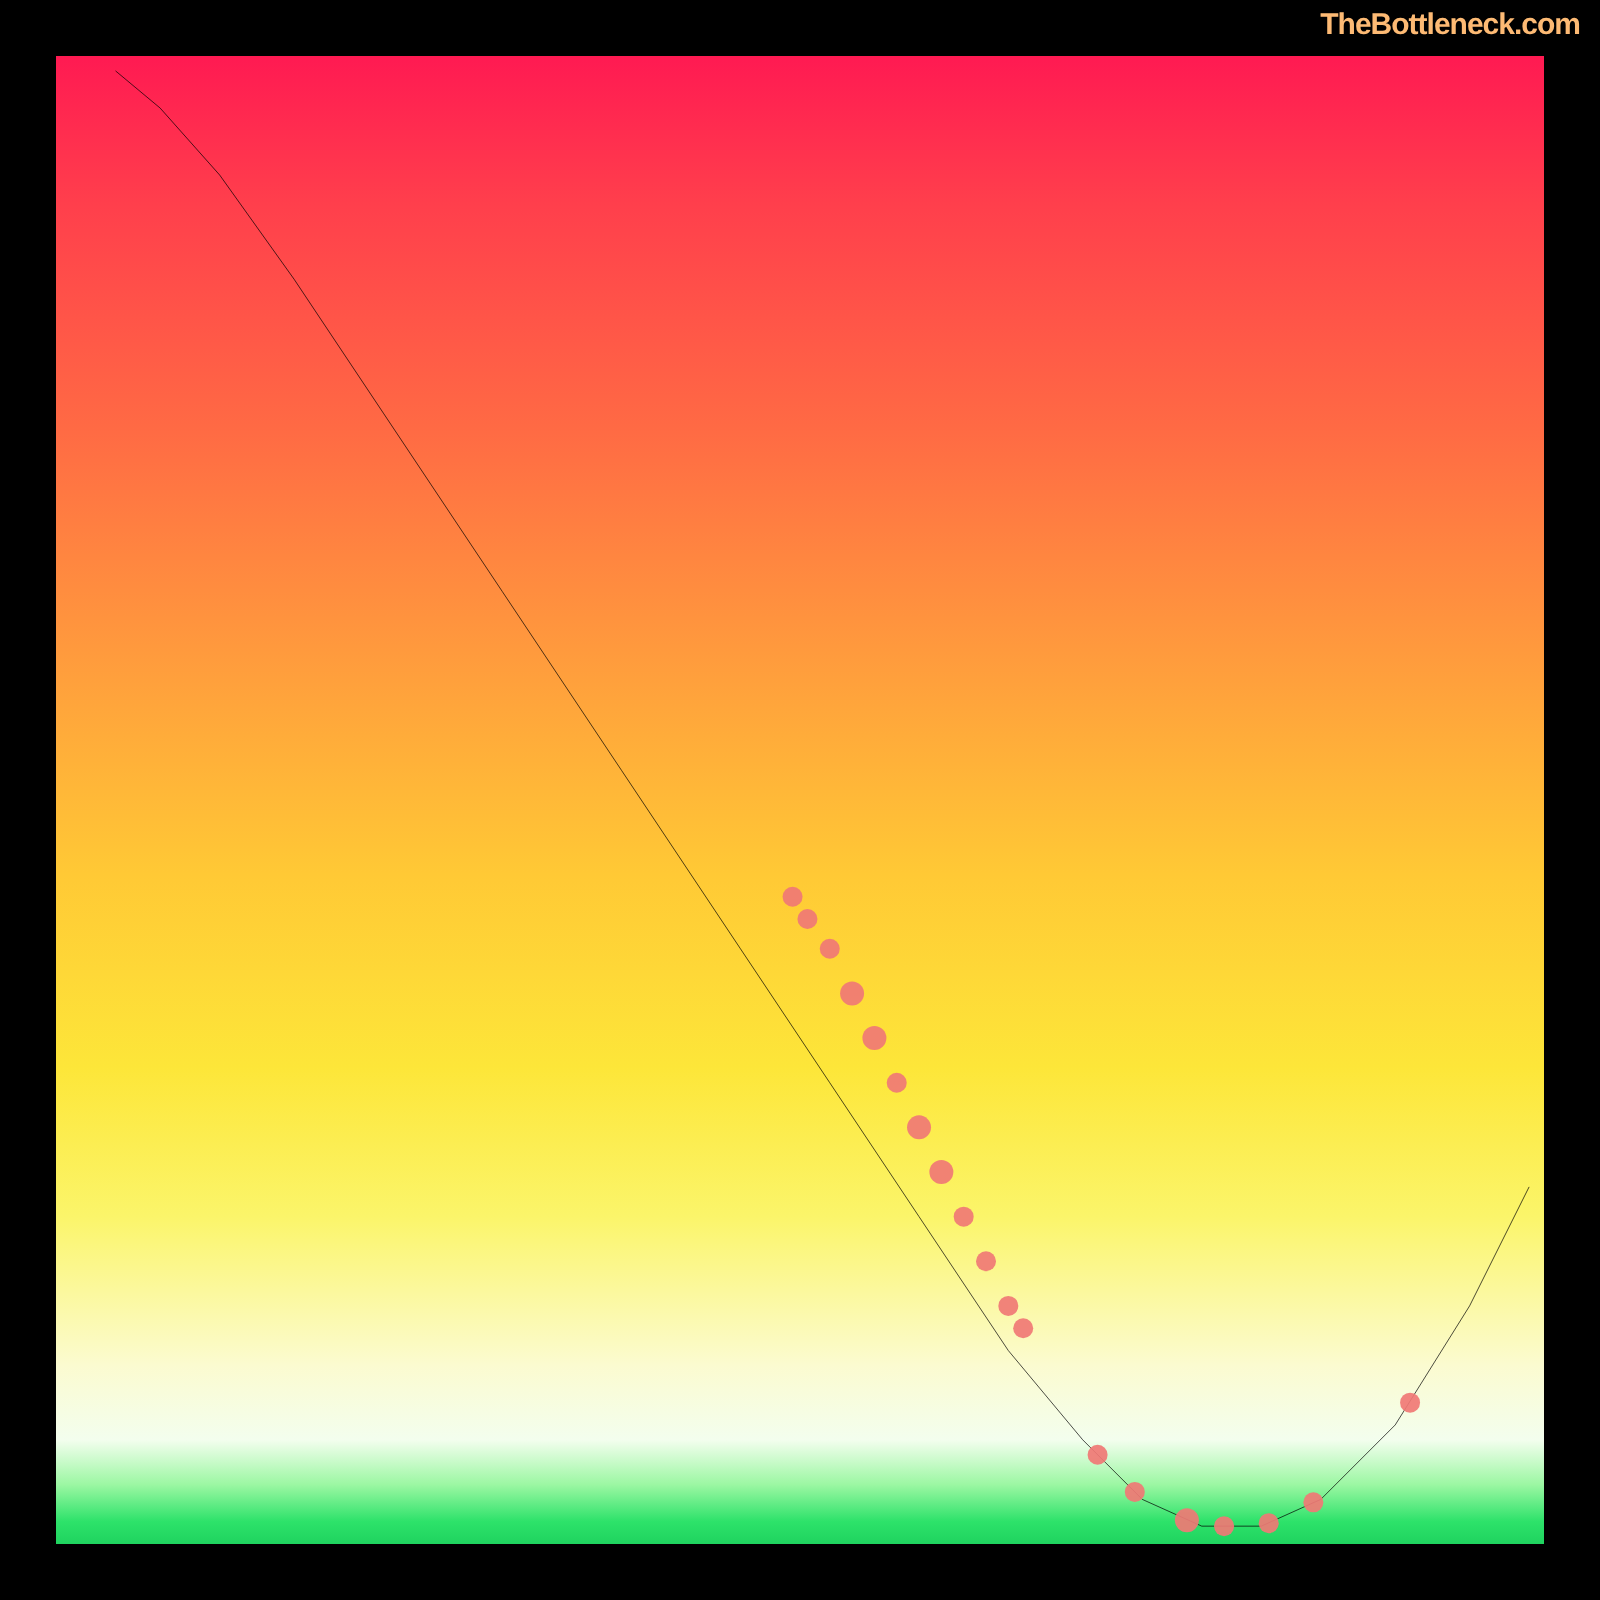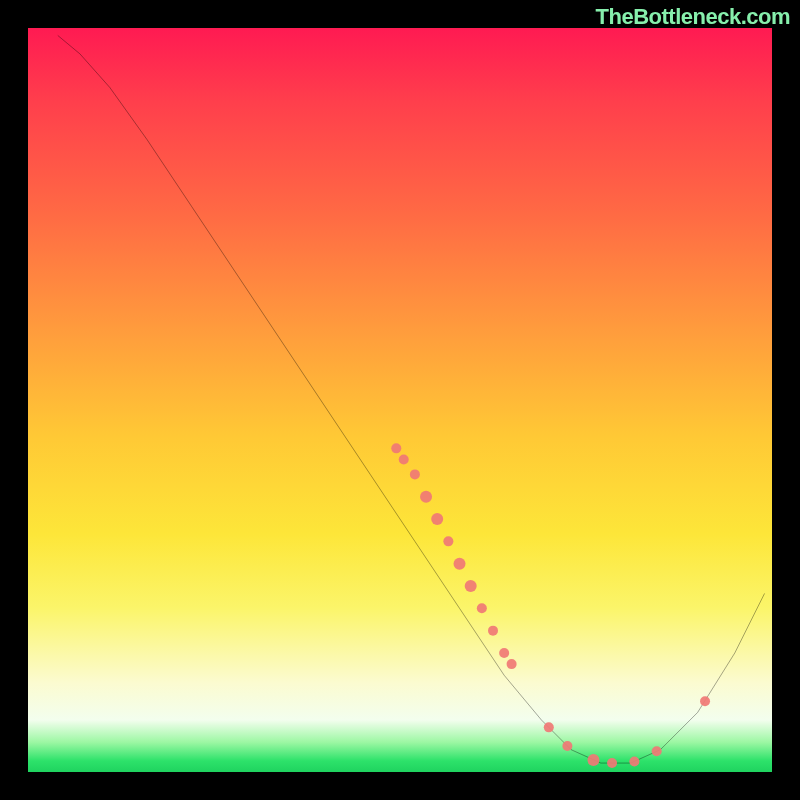--- a/index.html
+++ b/index.html
@@ -17,22 +17,22 @@
   .frame {
     width: 800px;
     height: 800px;
     background: #000000;
     position: relative;
   }
   .watermark {
     position: absolute;
     top: 4px;
     right: 10px;
-    color: #86efac;
-    font-size: 22px;
+    color: #fdba74;
+    font-size: 15px;
     font-weight: bold;
     letter-spacing: -0.5px;
     z-index: 20;
     user-select: none;
   }
   .plot-area {
     position: absolute;
     left: 28px;
     top: 28px;
     width: 744px;

